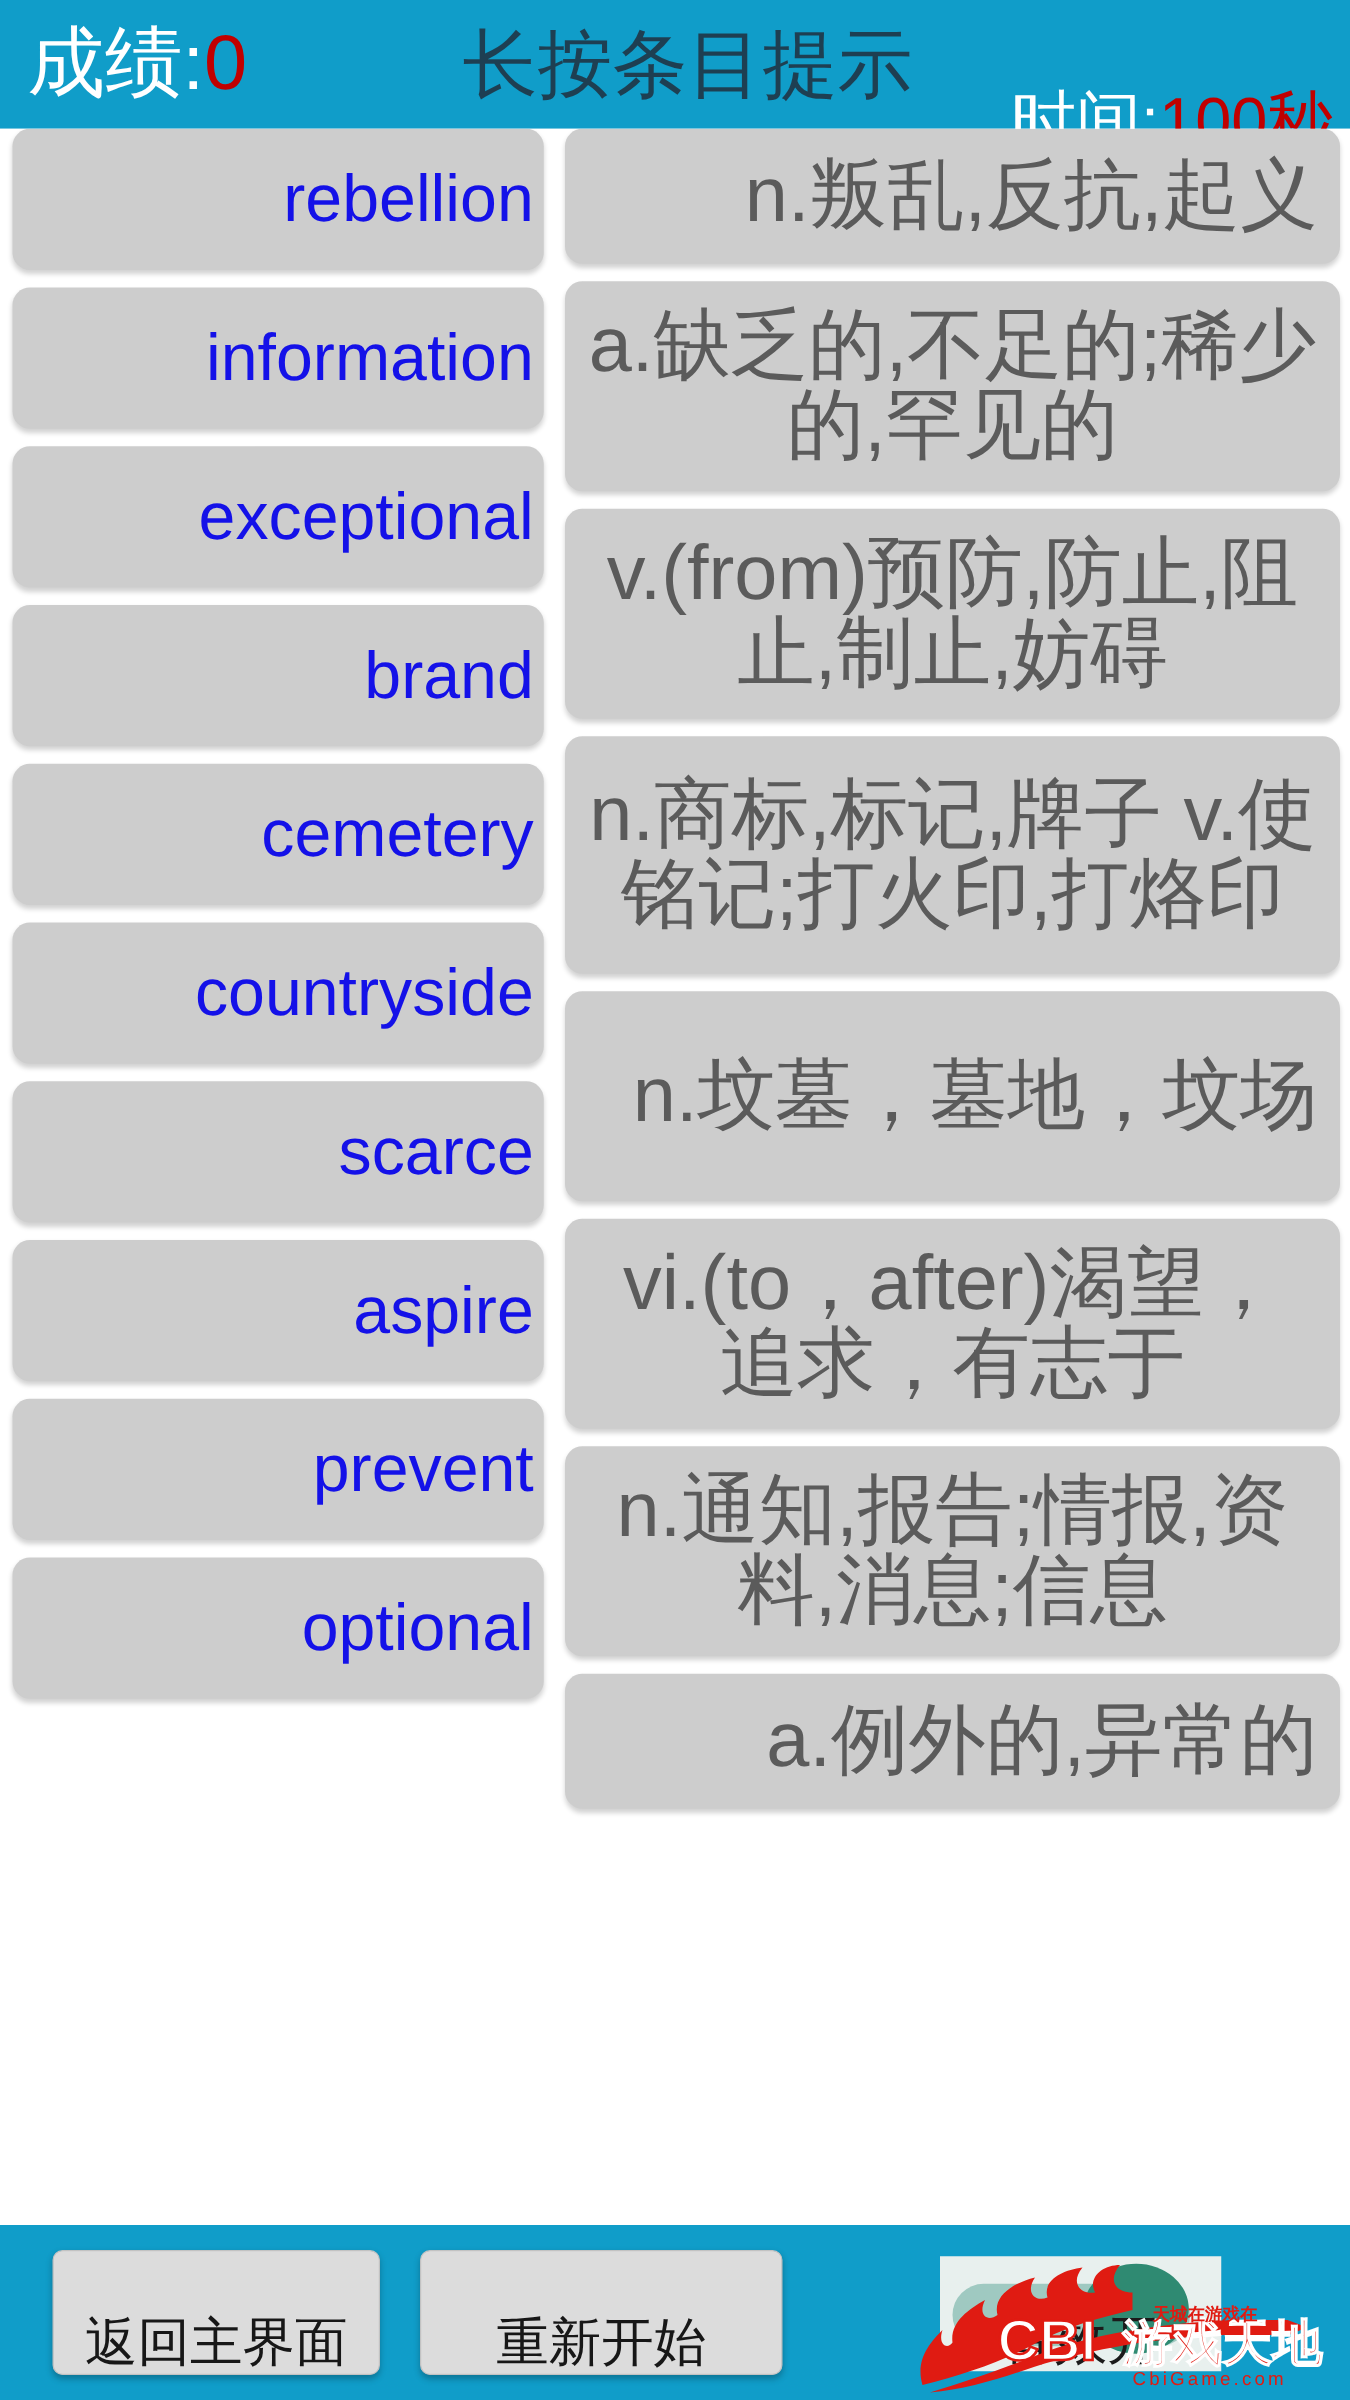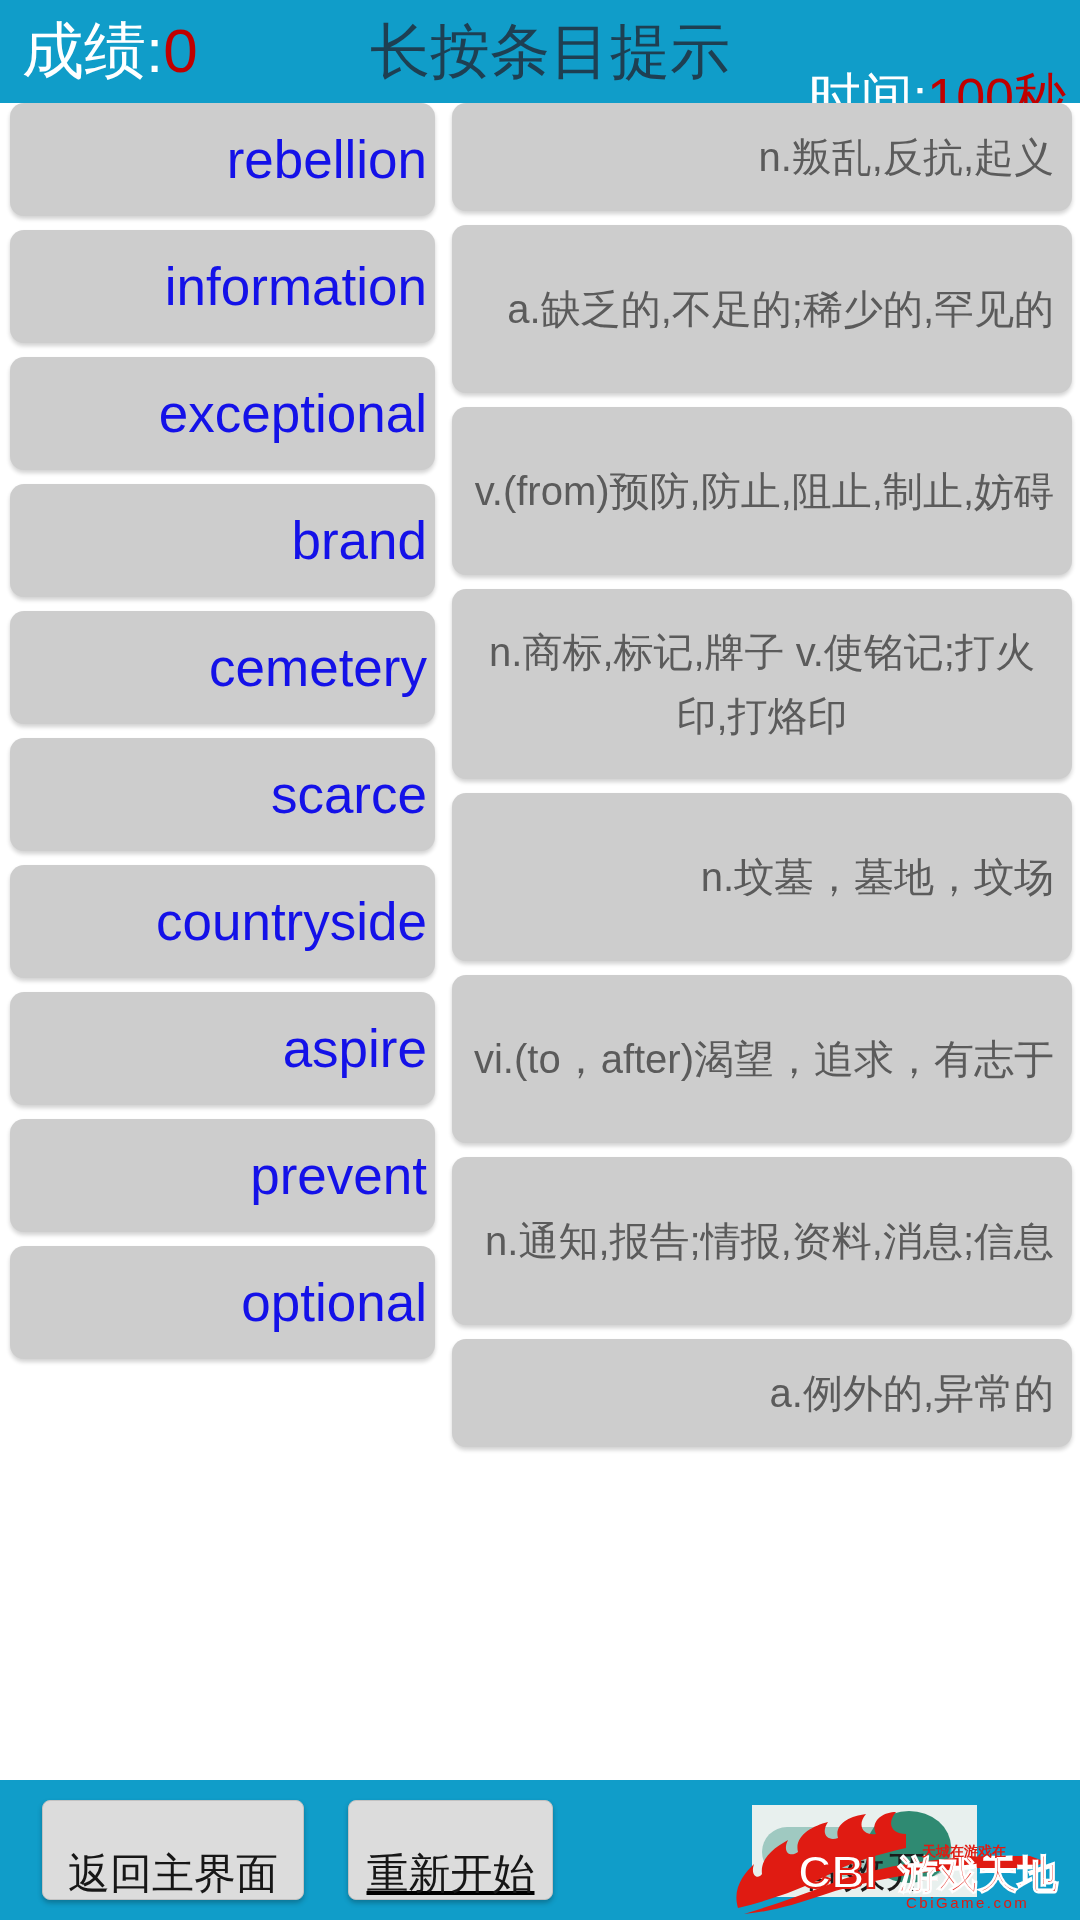--- a/index.html
+++ b/index.html
@@ -103,21 +103,21 @@
     line-height: 60px;
     white-space: nowrap;
   }
 
   .def-card {
     padding: 14px 18px;
     min-height: 96px;
   }
   .def-card .txt {
     color: #5b5b5b;
-    font-size: 40px;
+    font-size: 62px;
     line-height: 64px;
     word-break: break-word;
   }
   .def-card.lines1 { height: 108px; }
   .def-card.lines2 { height: 168px; }
   .def-card.lines3 { height: 190px; }
 
   
   #footer {
     position: absolute;
@@ -140,21 +140,21 @@
     justify-content: center;
     box-sizing: border-box;
   }
   .foot-btn .txt {
     color: #171717;
     font-size: 42px;
     line-height: 50px;
     white-space: nowrap;
   }
   #btn-home  { left: 42px;  width: 262px; }
-  #btn-restart { left: 348px; width: 205px; text-decoration: underline; }
+  #btn-restart { left: 336px; width: 290px; }
   #btn-sound {
     left: 752px;
     width: 225px;
     top: 25px;
     height: 92px;
     background: #e8f0ee;
     border: none;
     border-radius: 0;
     box-shadow: none;
     overflow: visible;
@@ -220,24 +220,24 @@
     <div class="card word-card">
       <span class="txt">exceptional</span>
     </div>
     <div class="card word-card">
       <span class="txt">brand</span>
     </div>
     <div class="card word-card">
       <span class="txt">cemetery</span>
     </div>
     <div class="card word-card">
+      <span class="txt">countryside</span>
+    </div>
+    <div class="card word-card">
       <span class="txt">scarce</span>
-    </div>
-    <div class="card word-card">
-      <span class="txt">countryside</span>
     </div>
     <div class="card word-card">
       <span class="txt">aspire</span>
     </div>
     <div class="card word-card">
       <span class="txt">prevent</span>
     </div>
     <div class="card word-card">
       <span class="txt">optional</span>
     </div>

